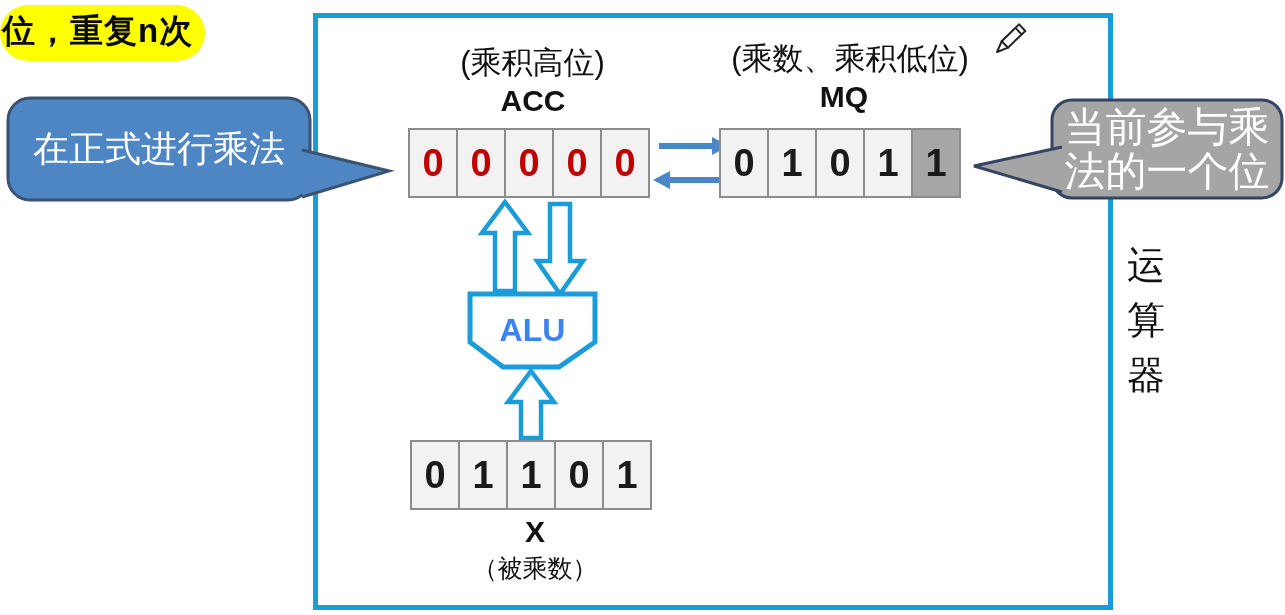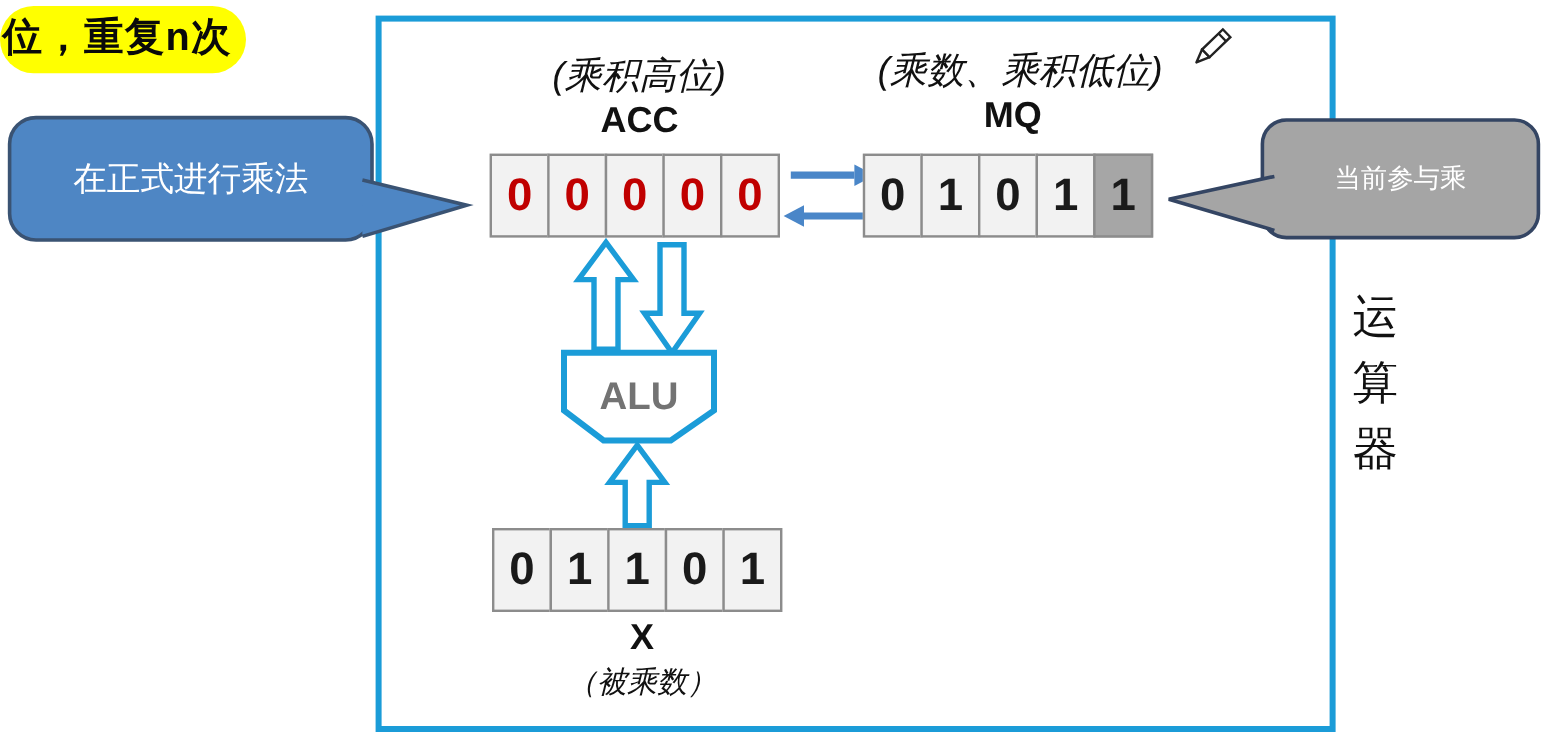--- a/index.html
+++ b/index.html
@@ -16,45 +16,45 @@
 
   
   .main-box {
     position:absolute; left:313px; top:13px; width:800px; height:597px;
     border:5px solid #1B9CD8; box-sizing:border-box; z-index:1;
   }
 
   .overlay { position:absolute; left:0; top:0; width:1285px; height:615px; z-index:2; }
 
   .txt { position:absolute; z-index:3; text-align:center; color:#111; }
-  .caption { font-size:31px;font-style:italic; }
+  .caption { font-size:31px; }
   .reg-name { font-size:30px; font-weight:bold; }
 
   
   .register { position:absolute; display:flex; z-index:2; }
   .cell {
     width:50px; height:70px; box-sizing:border-box;
     background:#F2F2F2; border:2px solid #8C8C8C; margin-left:-2px;
     display:flex; align-items:center; justify-content:center;
     font-size:38px; font-weight:bold; color:#1a1a1a;
   }
   .cell:first-child { margin-left:0; }
   .register.acc .cell { color:#C00000; }
   .cell.highlight { background:#A6A6A6; }
 
   
   .bubble-text {
     position:absolute; z-index:3; color:#ffffff; text-align:center;
     display:flex; flex-direction:column; justify-content:center;
   }
-  .bubble-text.left  { left:8px;  top:98px;  width:302px; height:102px; font-size:28px; line-height:46px; }
-  .bubble-text.right { left:1052px; top:100px; width:230px; height:98px; font-size:22px; line-height:44px; }
+  .bubble-text.left  { left:8px;  top:98px;  width:302px; height:102px; font-size:36px; line-height:46px; }
+  .bubble-text.right { left:1052px; top:100px; width:230px; height:98px; font-size:41px; line-height:44px; }
 
   .alu-text { position:absolute; left:470px; top:312px; width:125px; text-align:center;
-              font-size:32px; font-weight:bold; color:#737373; z-index:3; }
+              font-size:32px; font-weight:bold; color:#3b82f6; z-index:3; }
 
   
   .unit-label { position:absolute; left:1120px; top:238px; width:52px; text-align:center;
                 font-size:38px; color:#111; z-index:3; font-family:"Liberation Serif","DejaVu Serif",serif; }
   .unit-label div { line-height:55px; }
 </style>
 </head>
 <body>
 
 <div class="stage">
@@ -128,20 +128,21 @@
     <div class="cell">1</div>
   </div>
   <div class="txt reg-name" style="left:410px; top:515px; width:250px;">X</div>
   <div class="txt caption" style="left:395px; top:552px; width:280px; font-size:25px;">（被乘数）</div>
 
   <div class="bubble-text left">
     <div>在正式进行乘法</div>
   </div>
   <div class="bubble-text right">
     <div>当前参与乘</div>
+    <div>法的一个位</div>
   </div>
 
   <div class="unit-label">
     <div>运</div>
     <div>算</div>
     <div>器</div>
   </div>
 
 </div>
 

